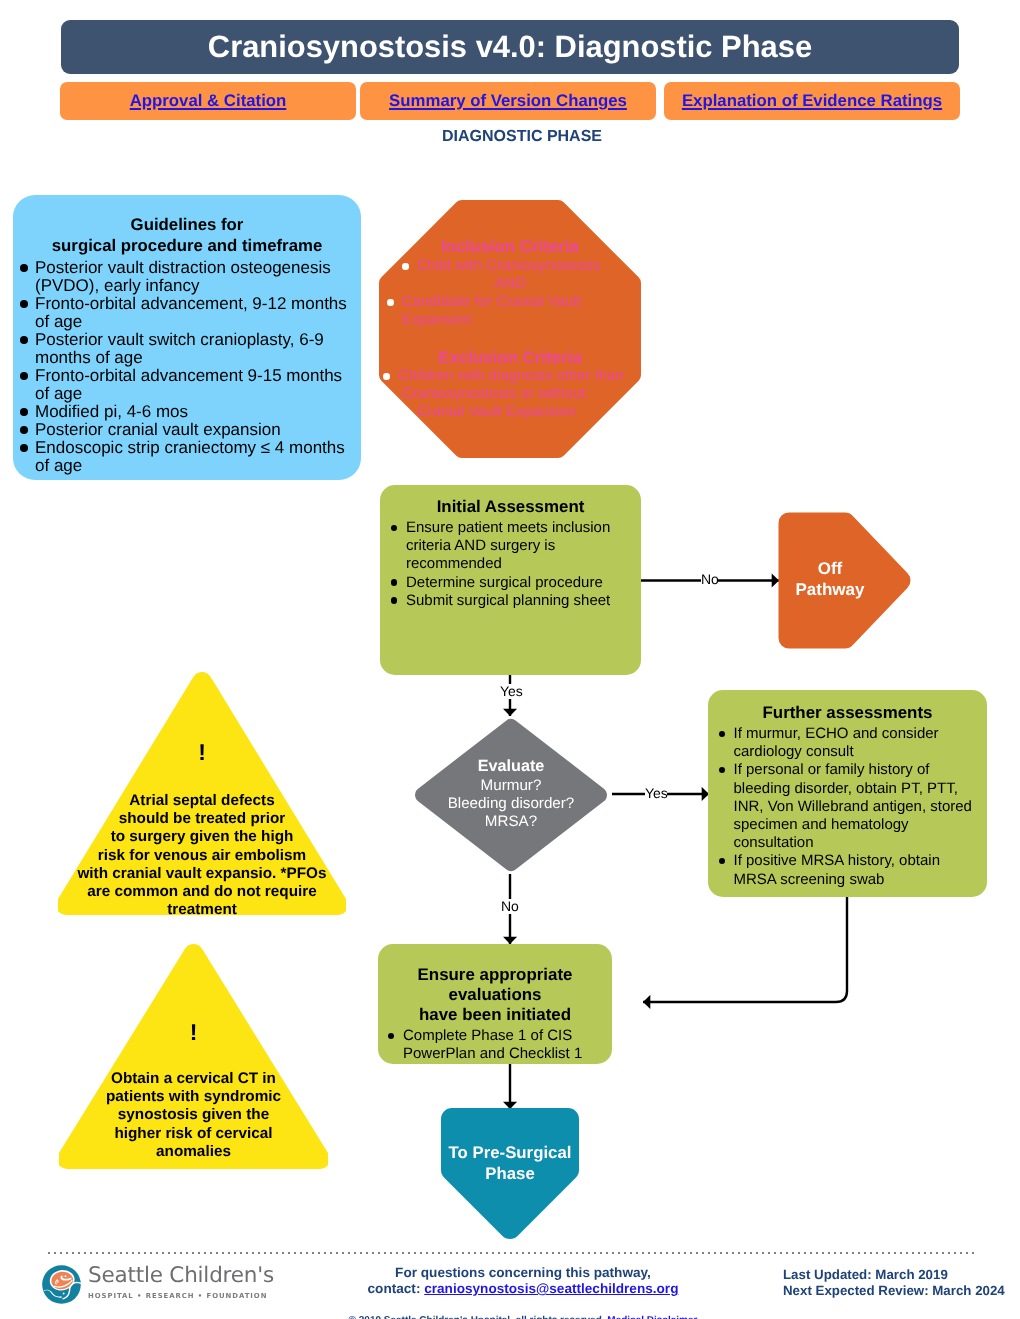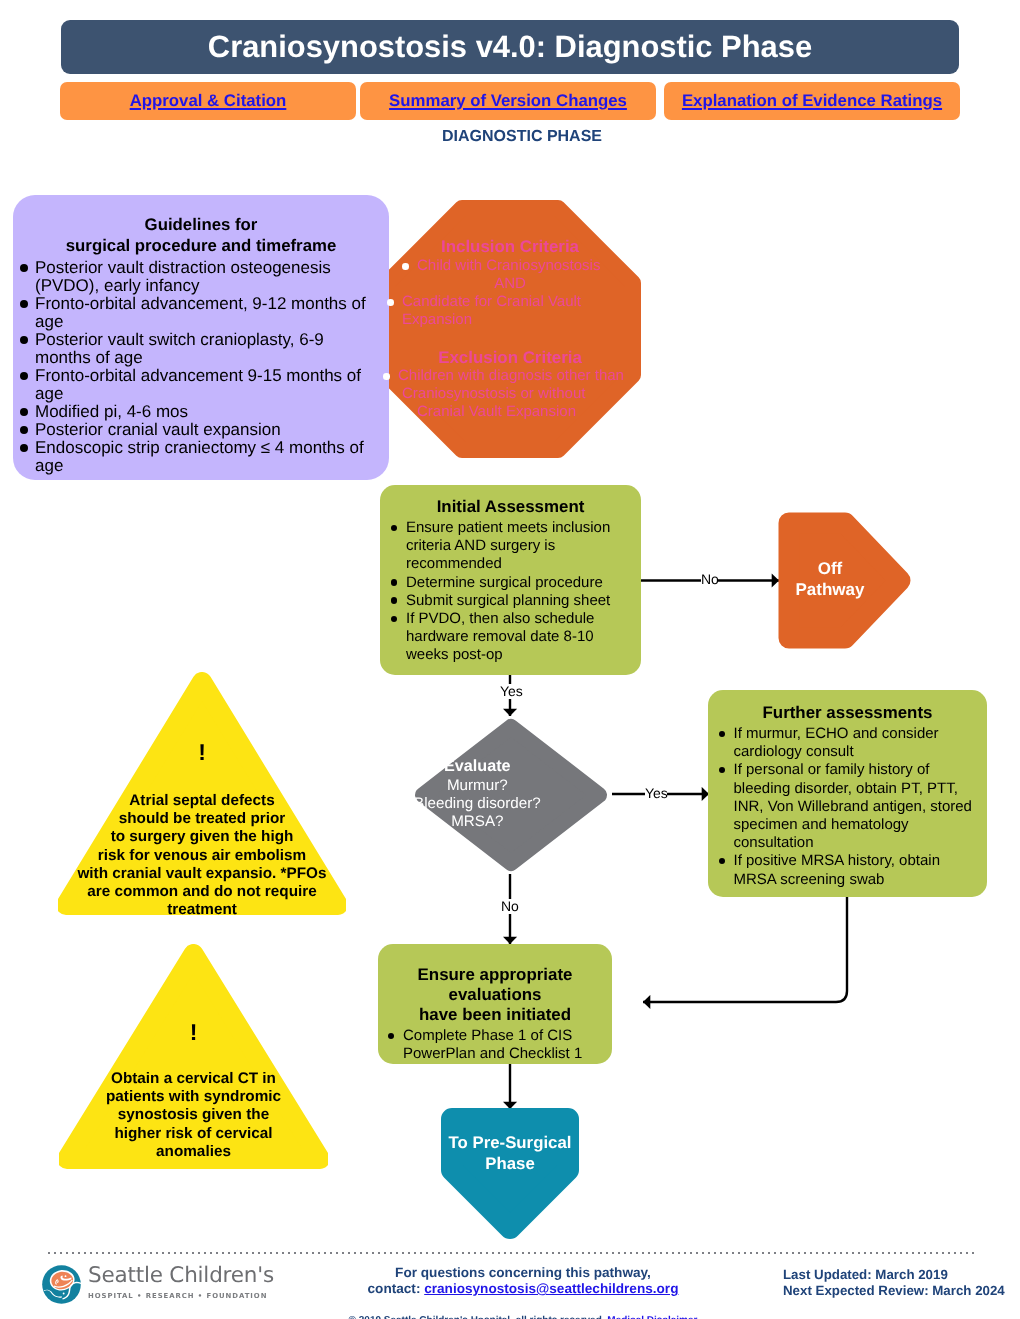--- a/index.html
+++ b/index.html
@@ -20,21 +20,21 @@
           display:flex;align-items:center;justify-content:center;}
   .navbtn span{color:#2015e8;font-size:16.8px;font-weight:bold;text-decoration:underline;
                text-underline-offset:1.5px;text-decoration-thickness:1.7px;}
   #navbtn-0{left:60px;width:296px;}
   #navbtn-1{left:360px;width:296px;}
   #navbtn-2{left:664px;width:296px;}
   #phase-label{left:0;top:128px;width:1020px;text-align:center;color:#1f4379;
                font-size:16px;font-weight:bold;margin-left:12px;}
 
   
-  #guidelines-box{left:13px;top:195px;width:376px;height:285px;background:#c4b5fd;
+  #guidelines-box{left:13px;top:195px;width:348px;height:285px;background:#7dd3fc;
                   border-radius:22px;}
   .boxtitle{font-weight:bold;text-align:center;}
   ul.b{margin:0;padding:0;list-style:none;}
   ul.b>li{position:relative;padding-left:16px;}
   ul.b>li:before{content:"";position:absolute;left:3px;top:5px;width:8px;height:8px;
                  border-radius:50%;background:#000;}
 
   #guidelines-box .boxtitle{font-size:16.8px;line-height:21px;padding-top:19px;color:#000;}
   #guidelines-box ul.b{font-size:17px;line-height:18.0px;margin-top:3px;padding-left:5px;
                        padding-right:6px;}
@@ -76,33 +76,33 @@
   
   #off-pathway{left:778px;top:512px;width:133px;height:137px;
        display:flex;align-items:center;justify-content:center;}
   #off-pathway>svg{position:absolute;left:0;top:0;z-index:0;}
   #off-pathway .t{position:relative;z-index:1;}
   #off-pathway .t{color:#fff;font-size:17px;font-weight:bold;text-align:center;
                   line-height:20.7px;margin-right:29px;margin-bottom:1px;}
 
   
   #evaluate-diamond{left:414px;top:718px;width:194px;height:154px;
-       display:flex;align-items:center;}
+       display:flex;align-items:center;justify-content:center;}
   #evaluate-diamond>svg{position:absolute;left:0;top:0;z-index:0;}
   #evaluate-diamond .t{position:relative;z-index:1;}
   #evaluate-diamond .t{color:#fff;text-align:center;font-size:15.2px;line-height:18.4px;
         margin-bottom:1px;}
   #evaluate-diamond .t b{font-size:16.2px;}
 
   
   #to-presurgical{left:441px;top:1108px;width:138px;height:131px;}
   #to-presurgical>svg{position:absolute;left:0;top:0;z-index:0;}
   #to-presurgical .t{position:relative;z-index:1;}
   #to-presurgical .t{color:#fff;font-size:16.8px;font-weight:bold;text-align:center;
-                     line-height:20.6px;padding-top:25px;}
+                     line-height:20.6px;padding-top:35px;}
 
   
   .tri{position:absolute;}
   .tri>svg{position:absolute;left:0;top:0;}
   .tri .txt{position:absolute;left:0;width:100%;text-align:center;font-weight:bold;
             color:#000;z-index:1;}
   .warnicon{font-size:23px;line-height:23px;}
   .warnbody{font-size:15.3px;line-height:18.2px;}
 
   
@@ -191,21 +191,20 @@
   <div class="abs arrowlabel" style="left:500px;top:684px;width:21px;">Yes</div>
   <div class="abs arrowlabel" style="left:645px;top:786px;width:22px;">Yes</div>
   <div class="abs arrowlabel" style="left:501px;top:899px;width:17px;">No</div>
 
   <div class="abs greenbox" id="initial-assessment">
     <div class="boxtitle">Initial Assessment</div>
     <ul class="b">
       <li>Ensure patient meets inclusion criteria AND surgery is recommended</li>
       <li>Determine surgical procedure</li>
       <li>Submit surgical planning sheet</li>
-      <li>If PVDO, then also schedule hardware removal date 8-10 weeks post-op</li>
     </ul>
   </div>
 
   <div class="abs" id="off-pathway">
     <svg width="133" height="137" viewBox="0 0 133 137">
       <polygon points="11,11 67,11 122,68.5 67,126 11,126" fill="#df6427" stroke="#df6427" stroke-width="21" stroke-linejoin="round"></polygon>
     </svg>
     <div class="t">
       <div>Off</div>
       <div>Pathway</div>

